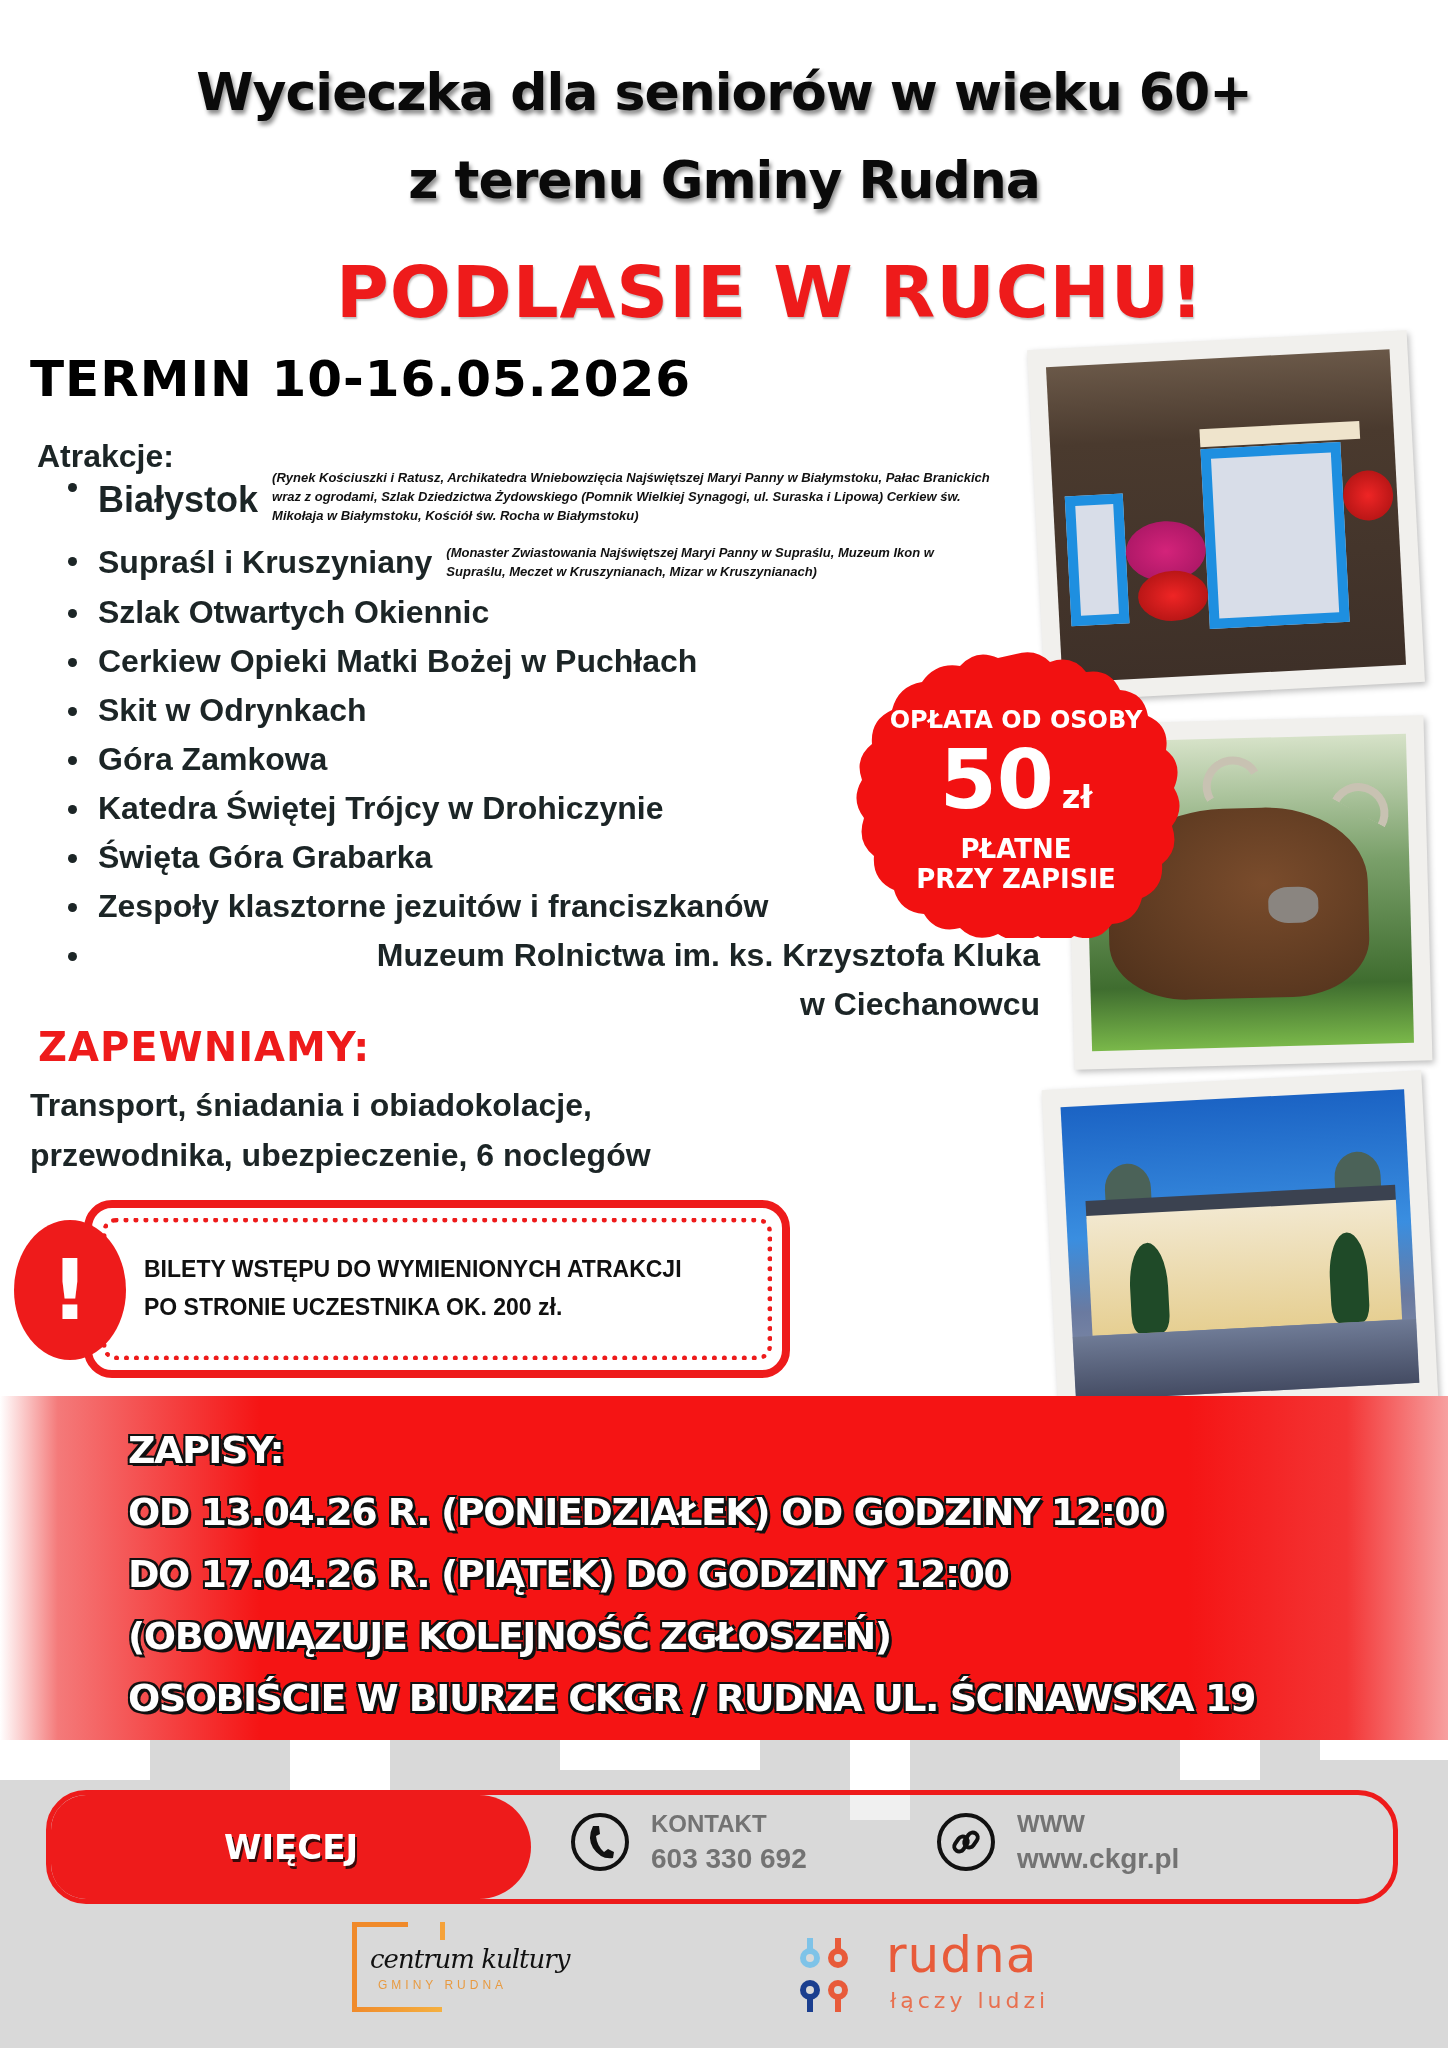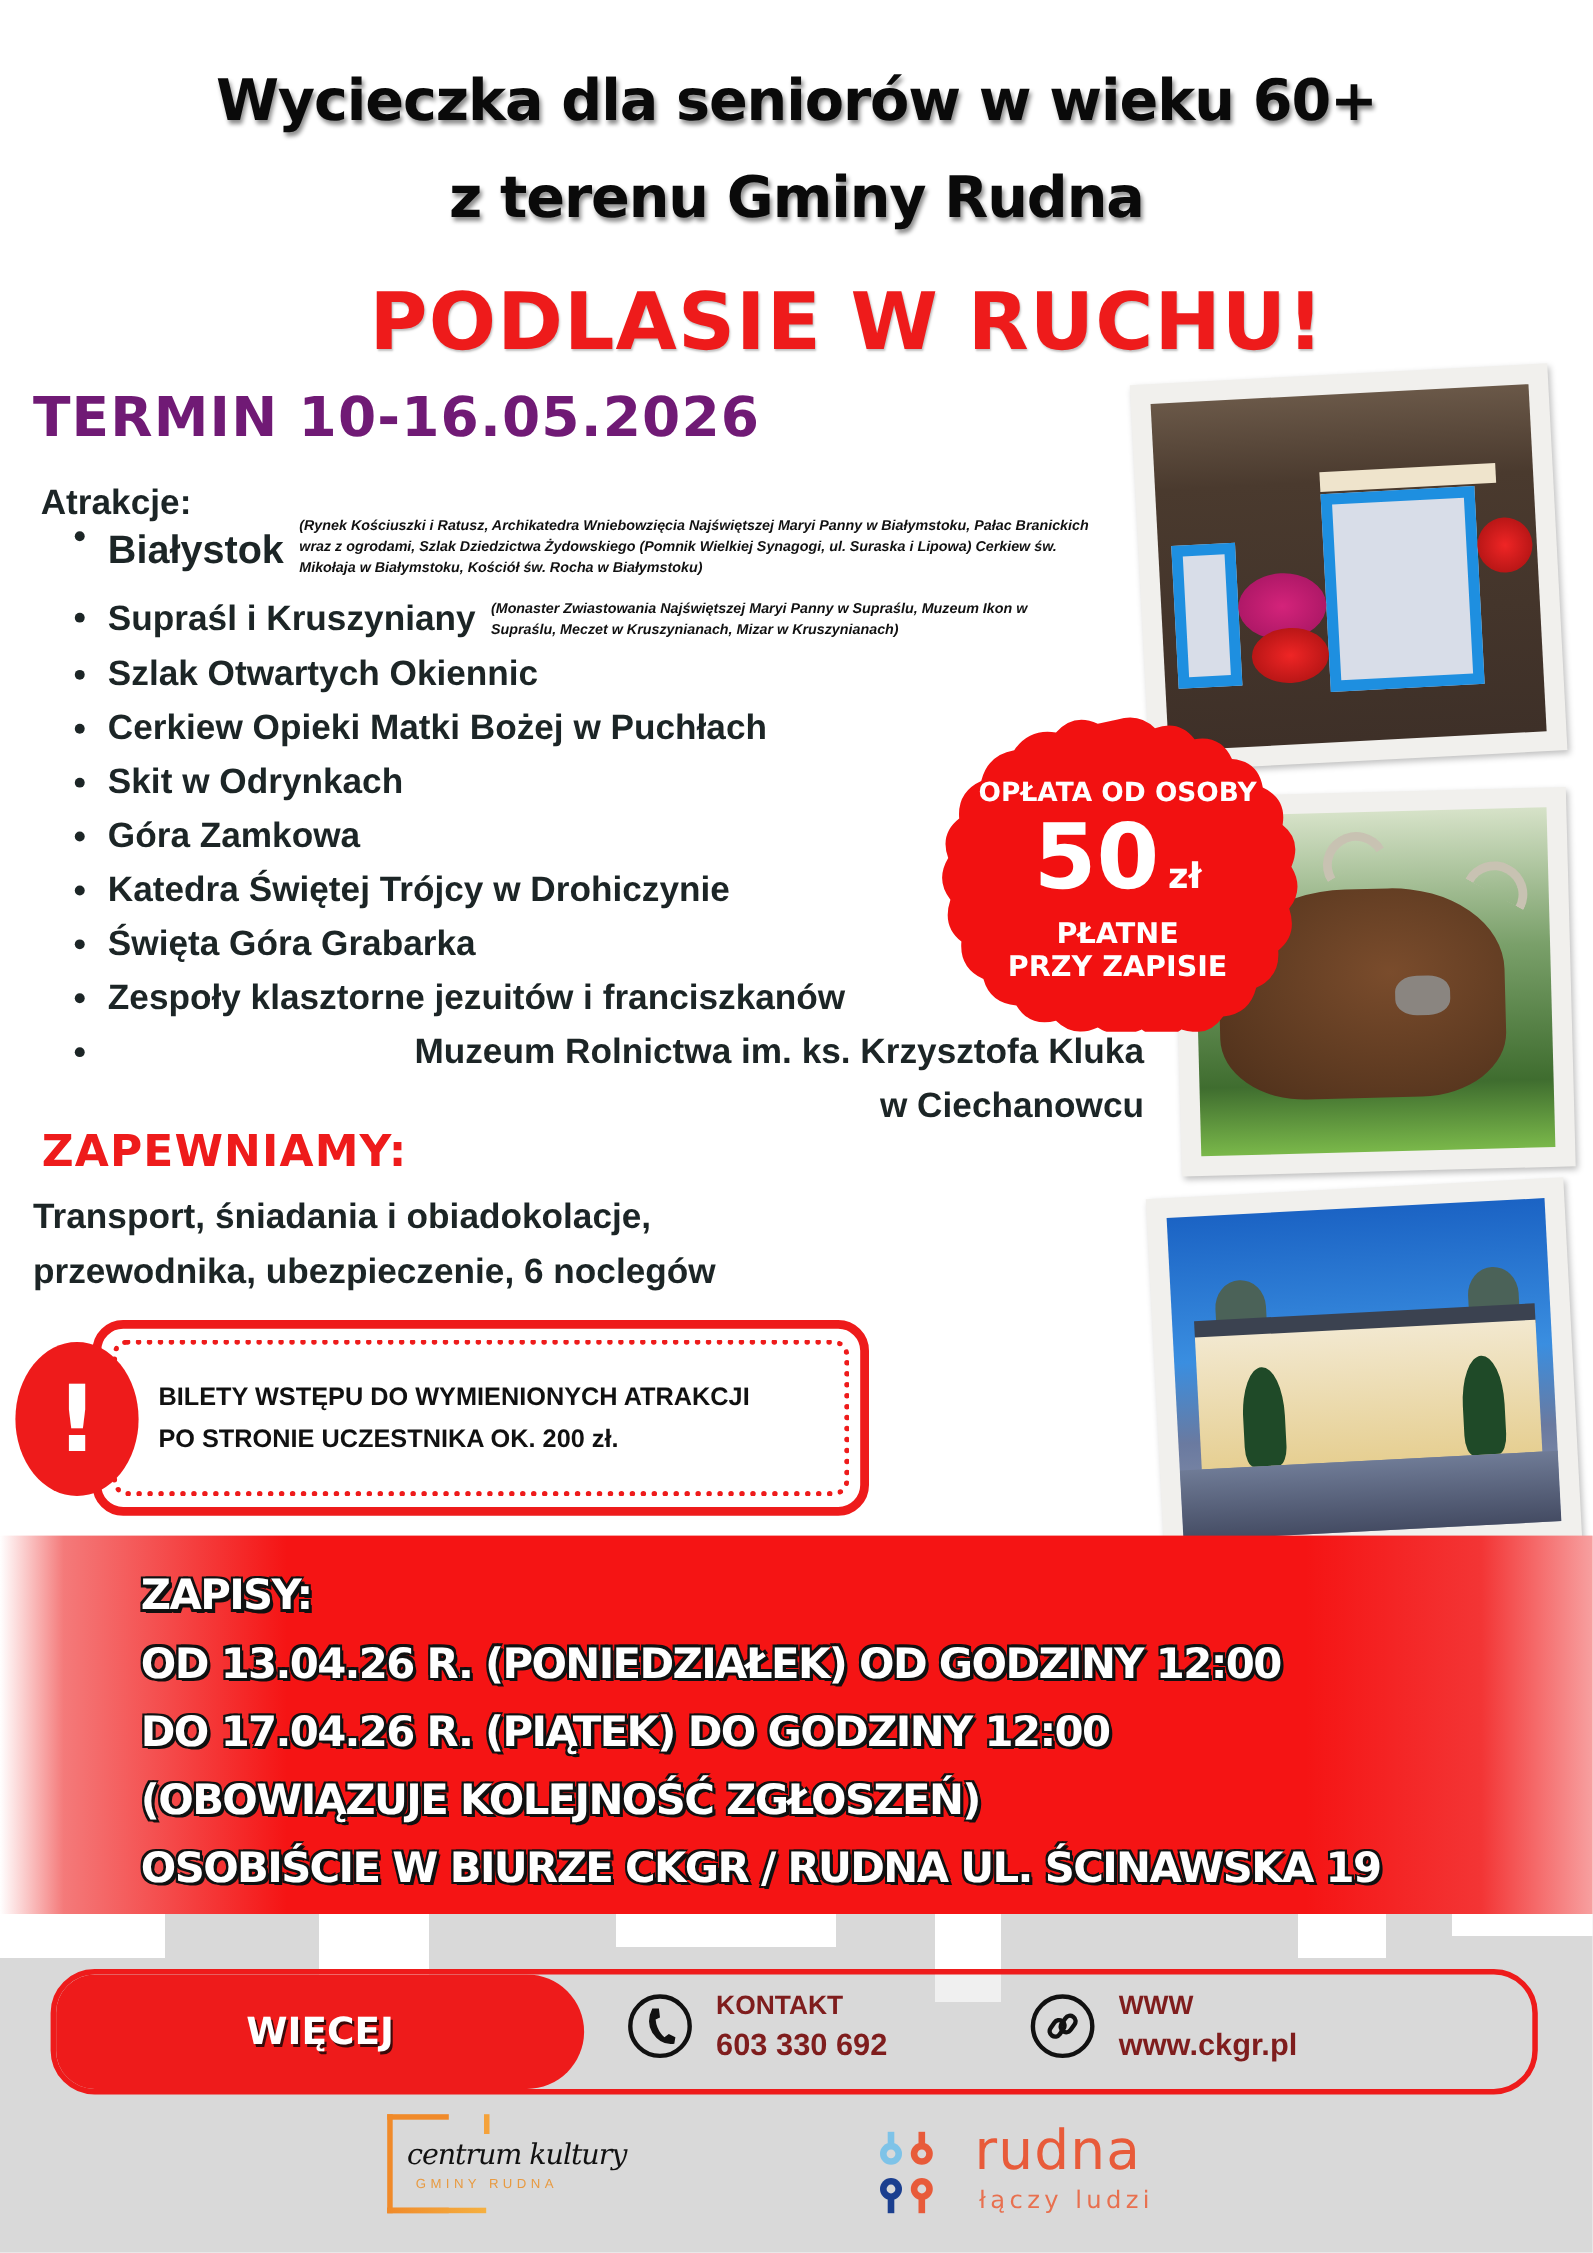--- a/index.html
+++ b/index.html
@@ -16,21 +16,21 @@
     #t2 { top: 150px; }
 
     .headline {
       position: absolute; top: 250px; left: 336px;
       font-family: "DejaVu Sans", sans-serif; font-weight: bold; color: #ee1b1b;
       font-size: 72px; letter-spacing: 1px;
       text-shadow: 1px 2px 2px rgba(0,0,0,0.25);
     }
     .termin {
       position: absolute; top: 350px; left: 30px;
-      font-family: "DejaVu Sans", sans-serif; font-weight: bold; color: #701a75;
+      font-family: "DejaVu Sans", sans-serif; font-weight: bold; color: #000000;
       font-size: 50px; letter-spacing: 1px;
     }
     .atrakcje-label {
       position: absolute; top: 422px; left: 37px;
       font-family: "Liberation Sans", sans-serif; font-weight: bold; font-size: 32px; color: #1c2526; margin-top: 16px;
     }
     .attr-list { position: absolute; left: 60px; top: 462px; width: 980px; list-style: none; }
     .attr-item {
       position: relative; padding-left: 38px;
       font-family: "Liberation Sans", sans-serif; font-weight: bold; font-size: 32px; color: #1c2526;
@@ -157,21 +157,21 @@
       background: #ee1b1b; border-radius: 36px 60px 60px 36px;
       display: flex; flex-direction: column; align-items: center; justify-content: center;
       font-family: "DejaVu Sans", sans-serif; font-weight: bold; color: #fff; font-size: 34px; line-height: 52px;
       text-shadow: 2px 3px 0 #3a0a0a;
     }
     .contact { position: absolute; top: 12px; display: flex; align-items: center; }
     .contact .ico {
       width: 58px; height: 58px; border: 4px solid #111; border-radius: 50%;
       display: flex; align-items: center; justify-content: center; margin-right: 22px;
     }
-    .contact .txt { font-family: "Liberation Sans", sans-serif; font-weight: bold; color: #7f1d1d; }
+    .contact .txt { font-family: "Liberation Sans", sans-serif; font-weight: bold; color: #737373; }
     .contact .lbl { font-size: 24px; line-height: 34px; }
     .contact .val { font-size: 28px; line-height: 36px; }
     #contact-phone { left: 520px; }
     #contact-www { left: 886px; }
 
     
     .logo-ck { position: absolute; left: 352px; top: 1922px; width: 230px; height: 96px; }
     .logo-ck .bracket {
       position: absolute; left: 0; top: 0; width: 56px; height: 90px;
       border: 5px solid #f08a2a; border-right: none;

